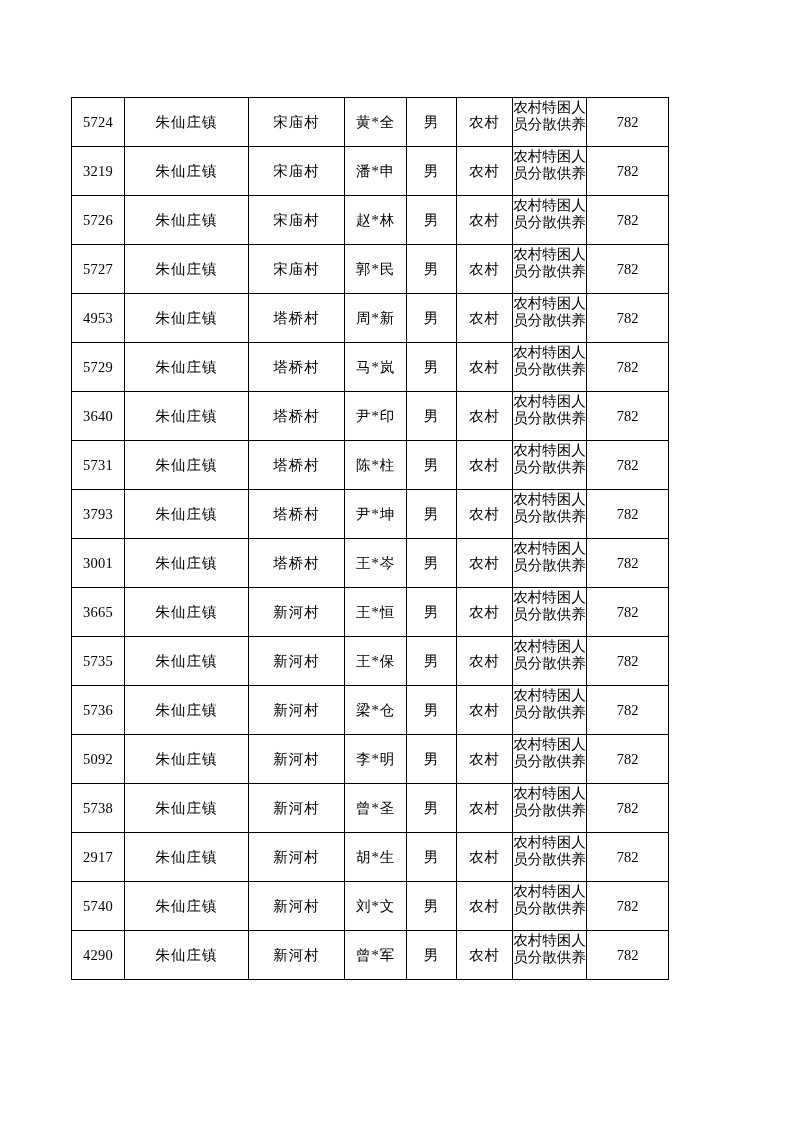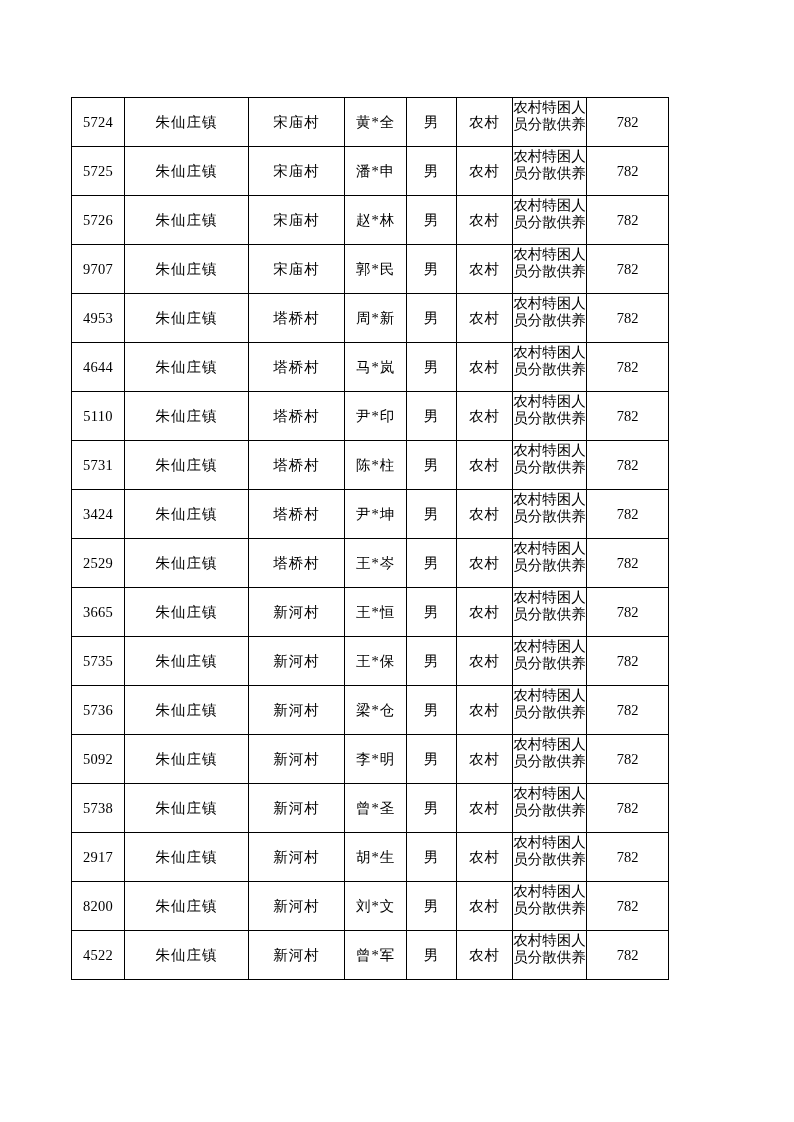--- a/index.html
+++ b/index.html
@@ -95,21 +95,21 @@
             <td class="village">宋庙村</td>
             <td class="name">黄*全</td>
             <td class="gender">男</td>
             <td class="type">农村</td>
             <td class="cat">
               <span class="catinner">农村特困人员分散供养</span>
             </td>
             <td class="amount">782</td>
           </tr>
           <tr>
-            <td class="num">5725</td>
+            <td class="num">3219</td>
             <td class="town">朱仙庄镇</td>
             <td class="village">宋庙村</td>
             <td class="name">潘*申</td>
             <td class="gender">男</td>
             <td class="type">农村</td>
             <td class="cat">
               <span class="catinner">农村特困人员分散供养</span>
             </td>
             <td class="amount">782</td>
           </tr>
@@ -119,21 +119,21 @@
             <td class="village">宋庙村</td>
             <td class="name">赵*林</td>
             <td class="gender">男</td>
             <td class="type">农村</td>
             <td class="cat">
               <span class="catinner">农村特困人员分散供养</span>
             </td>
             <td class="amount">782</td>
           </tr>
           <tr>
-            <td class="num">9707</td>
+            <td class="num">5727</td>
             <td class="town">朱仙庄镇</td>
             <td class="village">宋庙村</td>
             <td class="name">郭*民</td>
             <td class="gender">男</td>
             <td class="type">农村</td>
             <td class="cat">
               <span class="catinner">农村特困人员分散供养</span>
             </td>
             <td class="amount">782</td>
           </tr>
@@ -143,33 +143,33 @@
             <td class="village">塔桥村</td>
             <td class="name">周*新</td>
             <td class="gender">男</td>
             <td class="type">农村</td>
             <td class="cat">
               <span class="catinner">农村特困人员分散供养</span>
             </td>
             <td class="amount">782</td>
           </tr>
           <tr>
-            <td class="num">4644</td>
+            <td class="num">5729</td>
             <td class="town">朱仙庄镇</td>
             <td class="village">塔桥村</td>
             <td class="name">马*岚</td>
             <td class="gender">男</td>
             <td class="type">农村</td>
             <td class="cat">
               <span class="catinner">农村特困人员分散供养</span>
             </td>
             <td class="amount">782</td>
           </tr>
           <tr>
-            <td class="num">5110</td>
+            <td class="num">3640</td>
             <td class="town">朱仙庄镇</td>
             <td class="village">塔桥村</td>
             <td class="name">尹*印</td>
             <td class="gender">男</td>
             <td class="type">农村</td>
             <td class="cat">
               <span class="catinner">农村特困人员分散供养</span>
             </td>
             <td class="amount">782</td>
           </tr>
@@ -179,33 +179,33 @@
             <td class="village">塔桥村</td>
             <td class="name">陈*柱</td>
             <td class="gender">男</td>
             <td class="type">农村</td>
             <td class="cat">
               <span class="catinner">农村特困人员分散供养</span>
             </td>
             <td class="amount">782</td>
           </tr>
           <tr>
-            <td class="num">3424</td>
+            <td class="num">3793</td>
             <td class="town">朱仙庄镇</td>
             <td class="village">塔桥村</td>
             <td class="name">尹*坤</td>
             <td class="gender">男</td>
             <td class="type">农村</td>
             <td class="cat">
               <span class="catinner">农村特困人员分散供养</span>
             </td>
             <td class="amount">782</td>
           </tr>
           <tr>
-            <td class="num">2529</td>
+            <td class="num">3001</td>
             <td class="town">朱仙庄镇</td>
             <td class="village">塔桥村</td>
             <td class="name">王*岑</td>
             <td class="gender">男</td>
             <td class="type">农村</td>
             <td class="cat">
               <span class="catinner">农村特困人员分散供养</span>
             </td>
             <td class="amount">782</td>
           </tr>
@@ -275,33 +275,33 @@
             <td class="village">新河村</td>
             <td class="name">胡*生</td>
             <td class="gender">男</td>
             <td class="type">农村</td>
             <td class="cat">
               <span class="catinner">农村特困人员分散供养</span>
             </td>
             <td class="amount">782</td>
           </tr>
           <tr>
-            <td class="num">8200</td>
+            <td class="num">5740</td>
             <td class="town">朱仙庄镇</td>
             <td class="village">新河村</td>
             <td class="name">刘*文</td>
             <td class="gender">男</td>
             <td class="type">农村</td>
             <td class="cat">
               <span class="catinner">农村特困人员分散供养</span>
             </td>
             <td class="amount">782</td>
           </tr>
           <tr>
-            <td class="num">4522</td>
+            <td class="num">4290</td>
             <td class="town">朱仙庄镇</td>
             <td class="village">新河村</td>
             <td class="name">曾*军</td>
             <td class="gender">男</td>
             <td class="type">农村</td>
             <td class="cat">
               <span class="catinner">农村特困人员分散供养</span>
             </td>
             <td class="amount">782</td>
           </tr>

